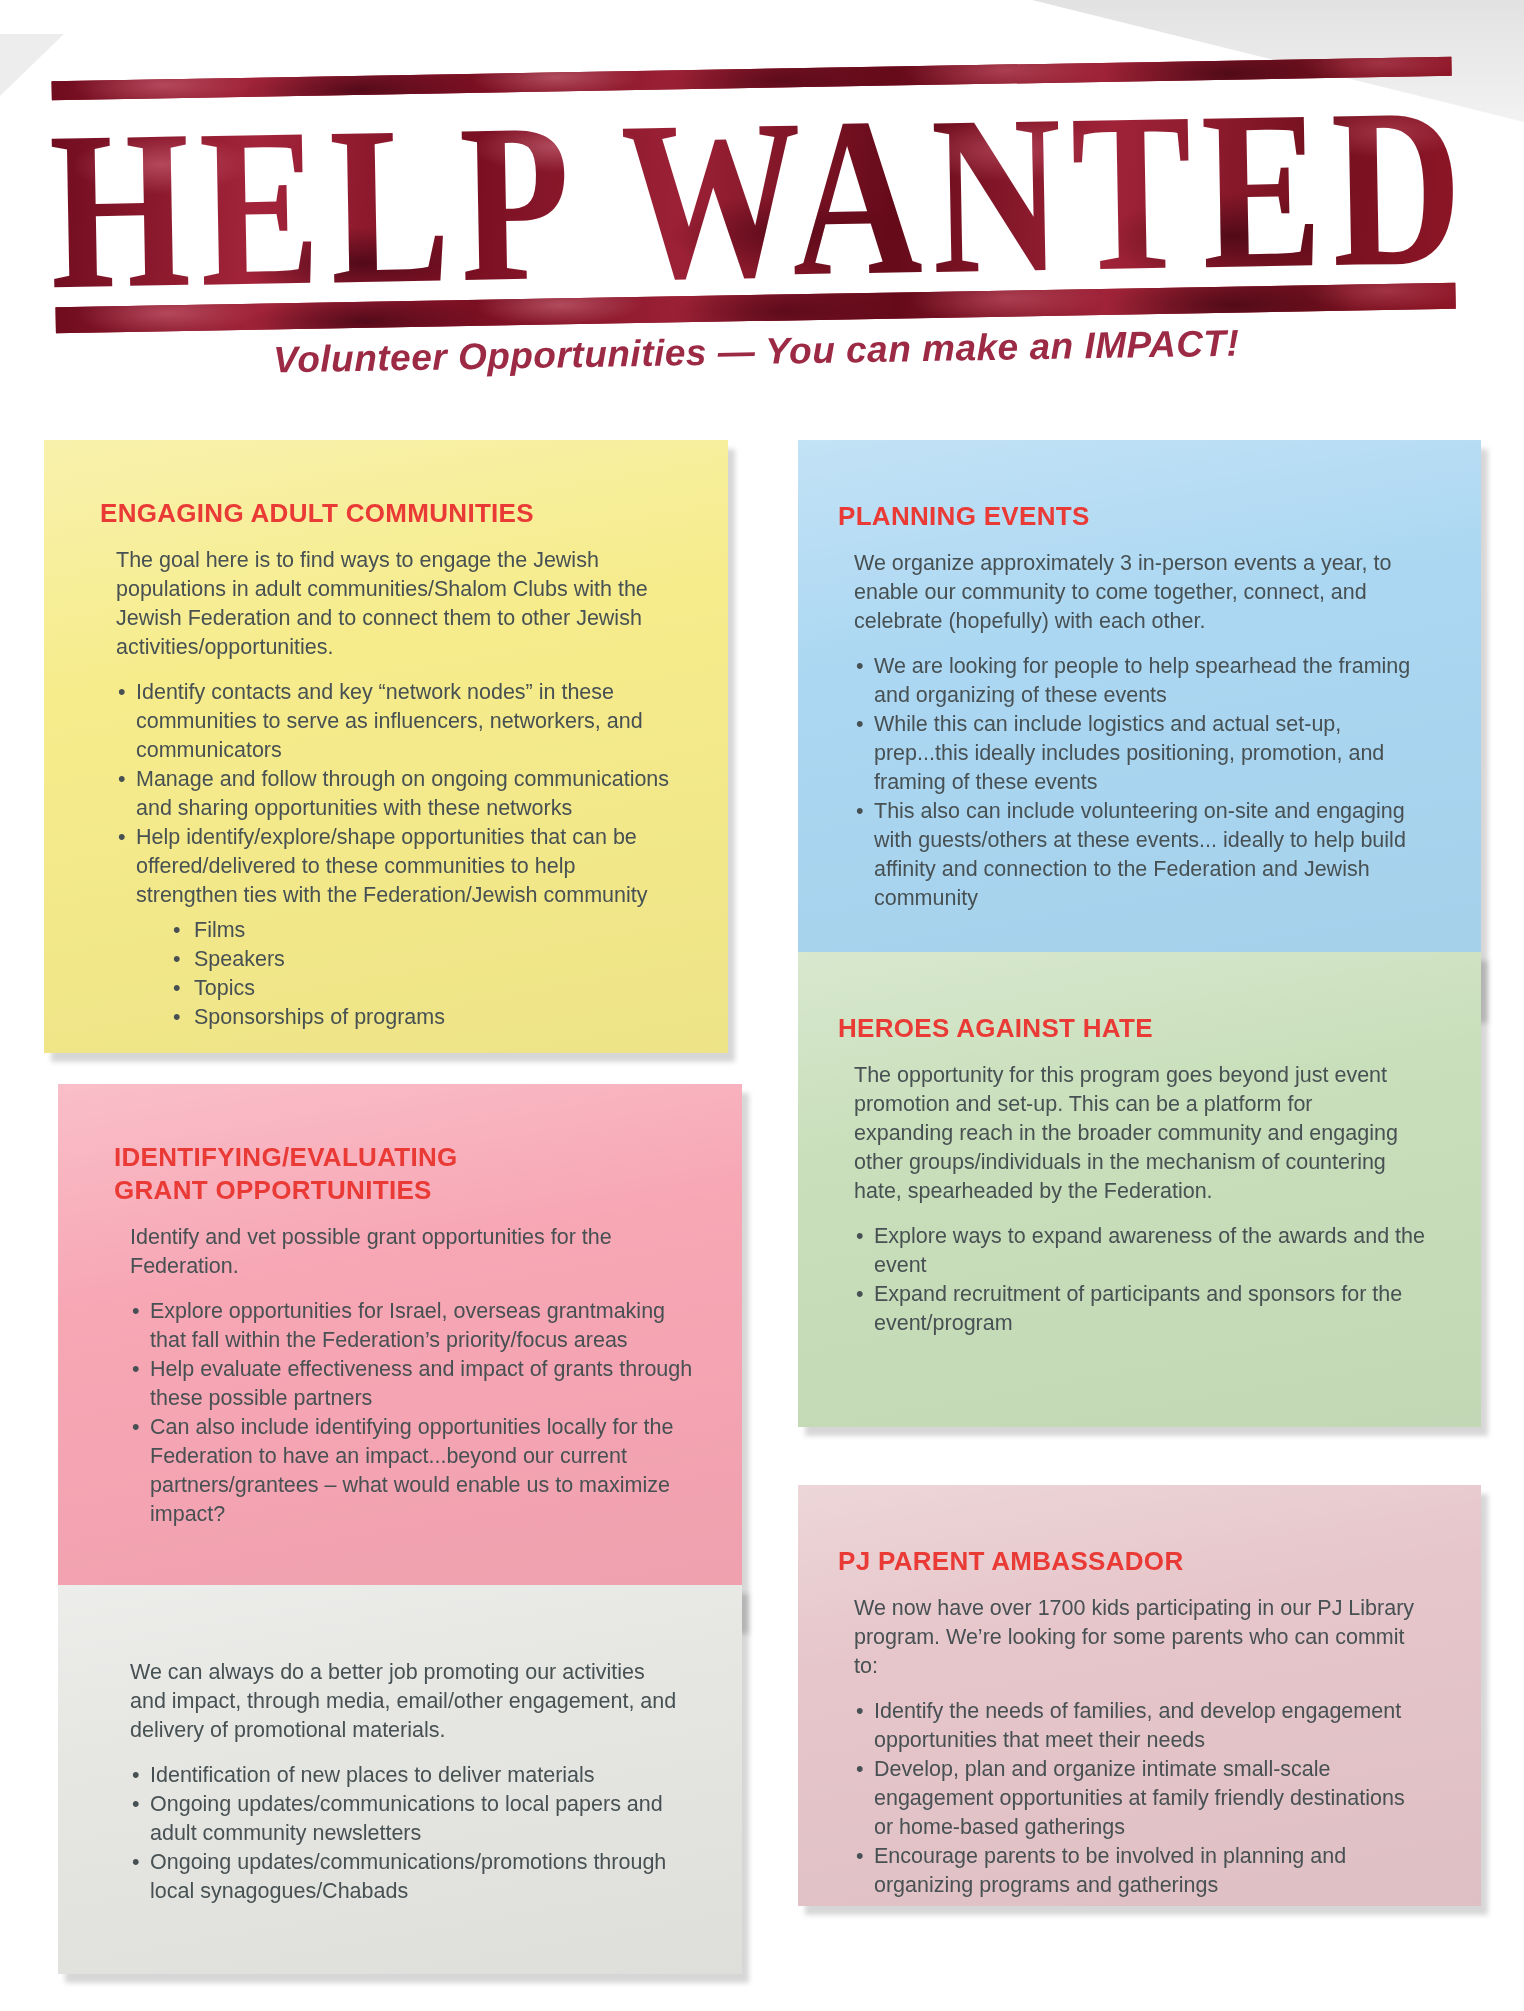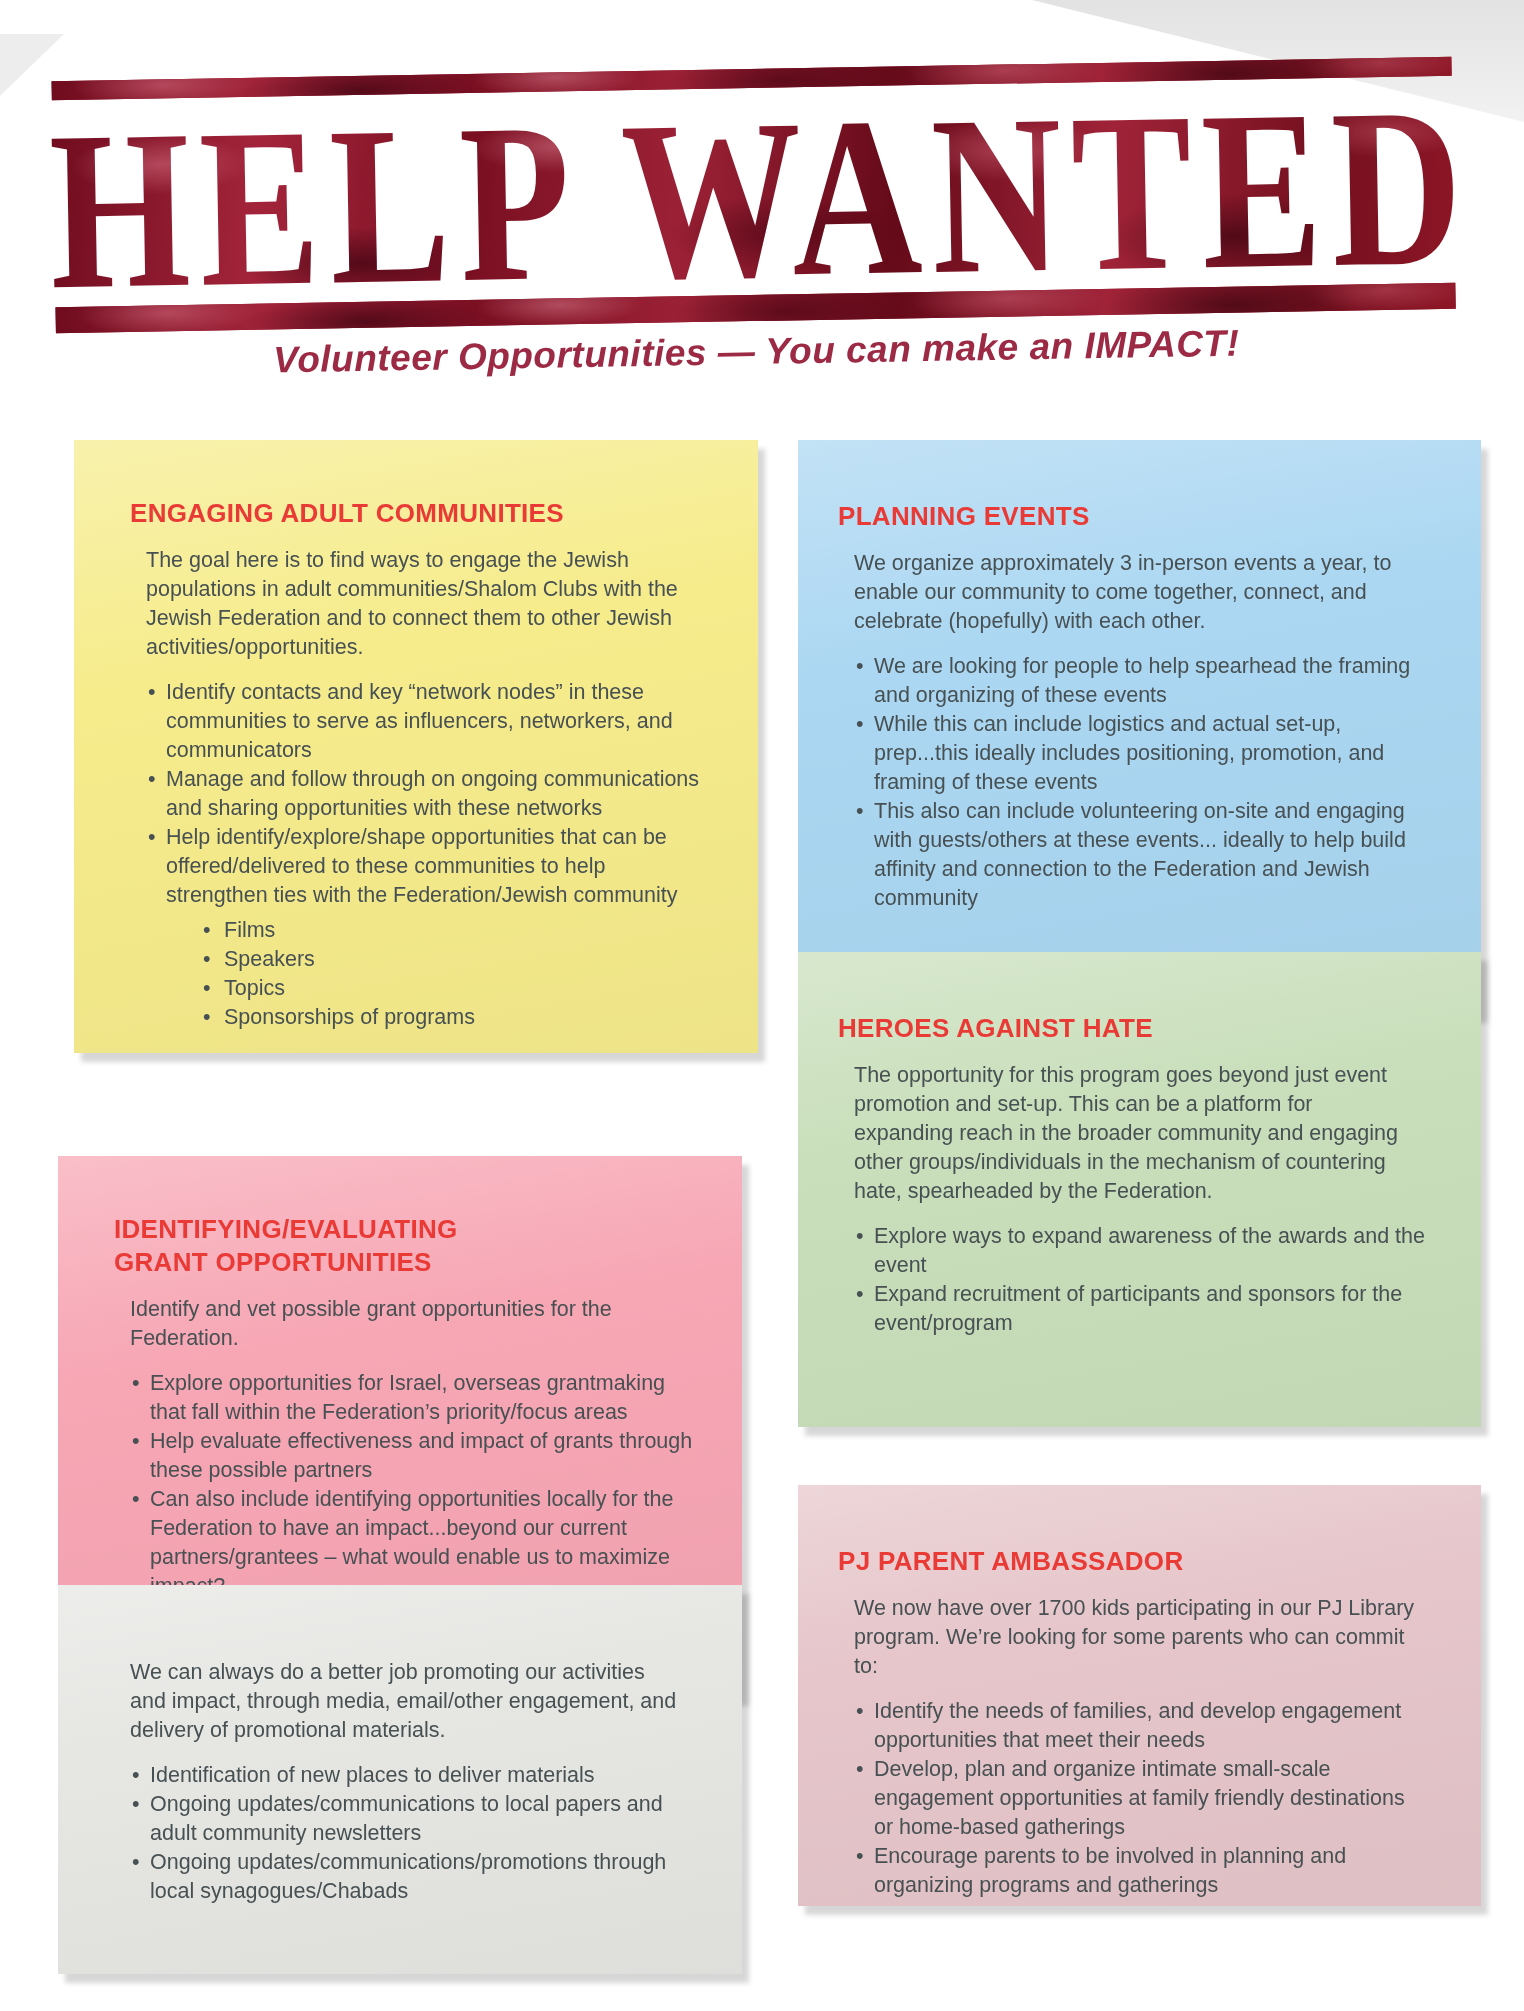--- a/index.html
+++ b/index.html
@@ -66,22 +66,22 @@
   }
   .box-title span{display:block;}
   .intro{margin:16px;}
   ul.bullets,ul.sub{list-style:none;margin:6px;padding:0;}
   ul.bullets > li{position:relative;padding-left:30px;}
   ul.bullets > li::before{content:"•";position:absolute;left:12px;top:0;}
   ul.sub{margin-left:28px;}
   ul.sub > li{position:relative;padding-left:30px;}
   ul.sub > li::before{content:"•";position:absolute;left:9px;top:0;}
   
-  .box-engaging{left:74px;top:440px;width:684px;height:613px;}
-  .box-grants{left:58px;top:1156px;width:684px;height:541px;}
+  .box-engaging{left:44px;top:440px;width:684px;height:613px;}
+  .box-grants{left:58px;top:1084px;width:684px;height:541px;}
   .box-promote{left:58px;top:1585px;width:684px;height:389px;}
   .box-planning{left:798px;top:440px;width:683px;height:574px;}
   .box-heroes{left:798px;top:952px;width:683px;height:475px;}
   .box-pj{left:798px;top:1485px;width:683px;height:421px;}
 </style>
 </head>
 <body>
 
 <div class="page">
   <div class="wedge-tr"></div>

